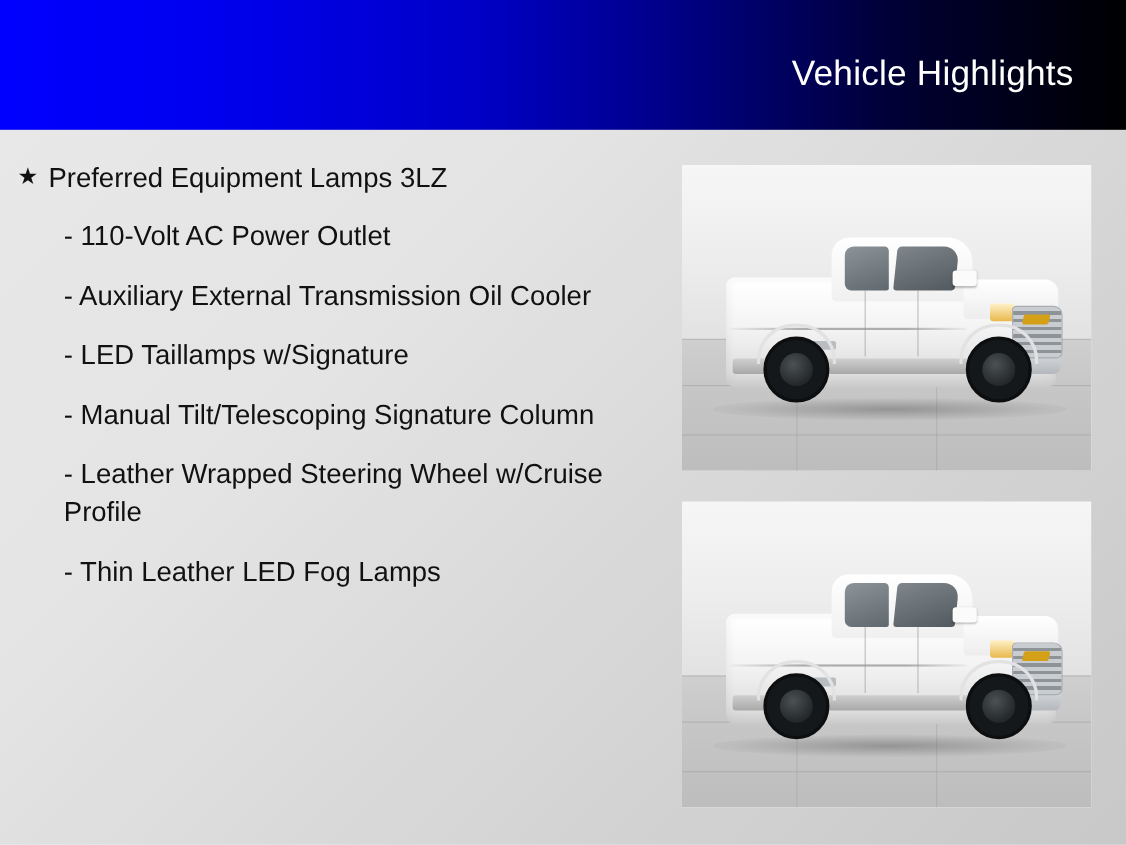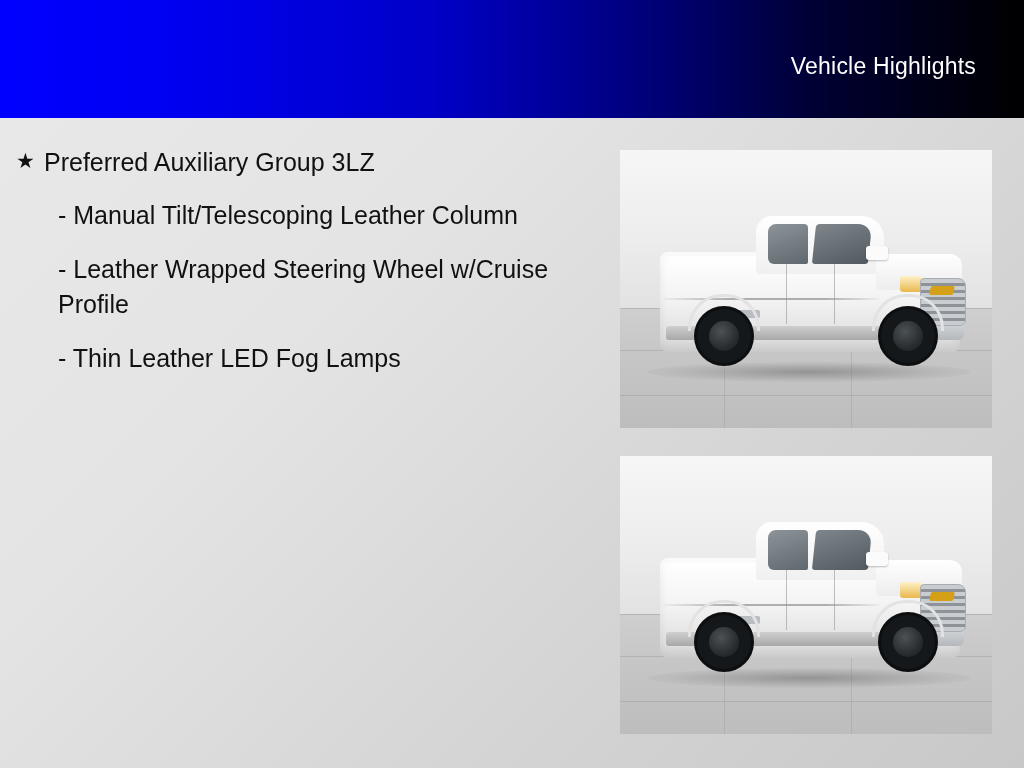--- a/index.html
+++ b/index.html
@@ -26,21 +26,21 @@
     top: 0;
     width: 1024px;
     height: 118px;
     background: linear-gradient(90deg, #0000ff 0%, #0000f0 18%, #0000c8 42%, #00007e 62%, #000033 80%, #000000 100%);
   }
   .header-title {
     position: absolute;
     right: 48px;
     top: 50px;
     color: #ffffff;
-    font-size: 23px;
+    font-size: 32px;
     line-height: 32px;
     letter-spacing: 0.2px;
     white-space: nowrap;
   }
   .content {
     position: absolute;
     left: 0;
     top: 118px;
     width: 1024px;
     height: 650px;
@@ -319,24 +319,27 @@
 
   <div class="header-band"></div>
   <div class="header-title">Vehicle Highlights</div>
 
   <div class="content">
 
     <div class="bullet-list">
 
       <div class="bullet-row">
         <div class="bullet-star">★</div>
-        <div class="bullet-main-text">Preferred Auxiliary Group 3LZ</div>
+        <div class="bullet-main-text">Preferred Equipment Lamps 3LZ</div>
       </div>
 
-      <div class="sub-item">- Manual Tilt/Telescoping Leather Column</div>
+      <div class="sub-item">- 110-Volt AC Power Outlet</div>
+      <div class="sub-item">- Auxiliary External Transmission Oil Cooler</div>
+      <div class="sub-item">- LED Taillamps w/Signature</div>
+      <div class="sub-item">- Manual Tilt/Telescoping Signature Column</div>
       <div class="sub-item">- Leather Wrapped Steering Wheel w/Cruise Profile</div>
       <div class="sub-item">- Thin Leather LED Fog Lamps</div>
 
     </div>
 
     <div class="photos">
 
       <div class="photo">
         <div class="photo-bg-top"></div>
         <div class="photo-bg-floor"></div>

